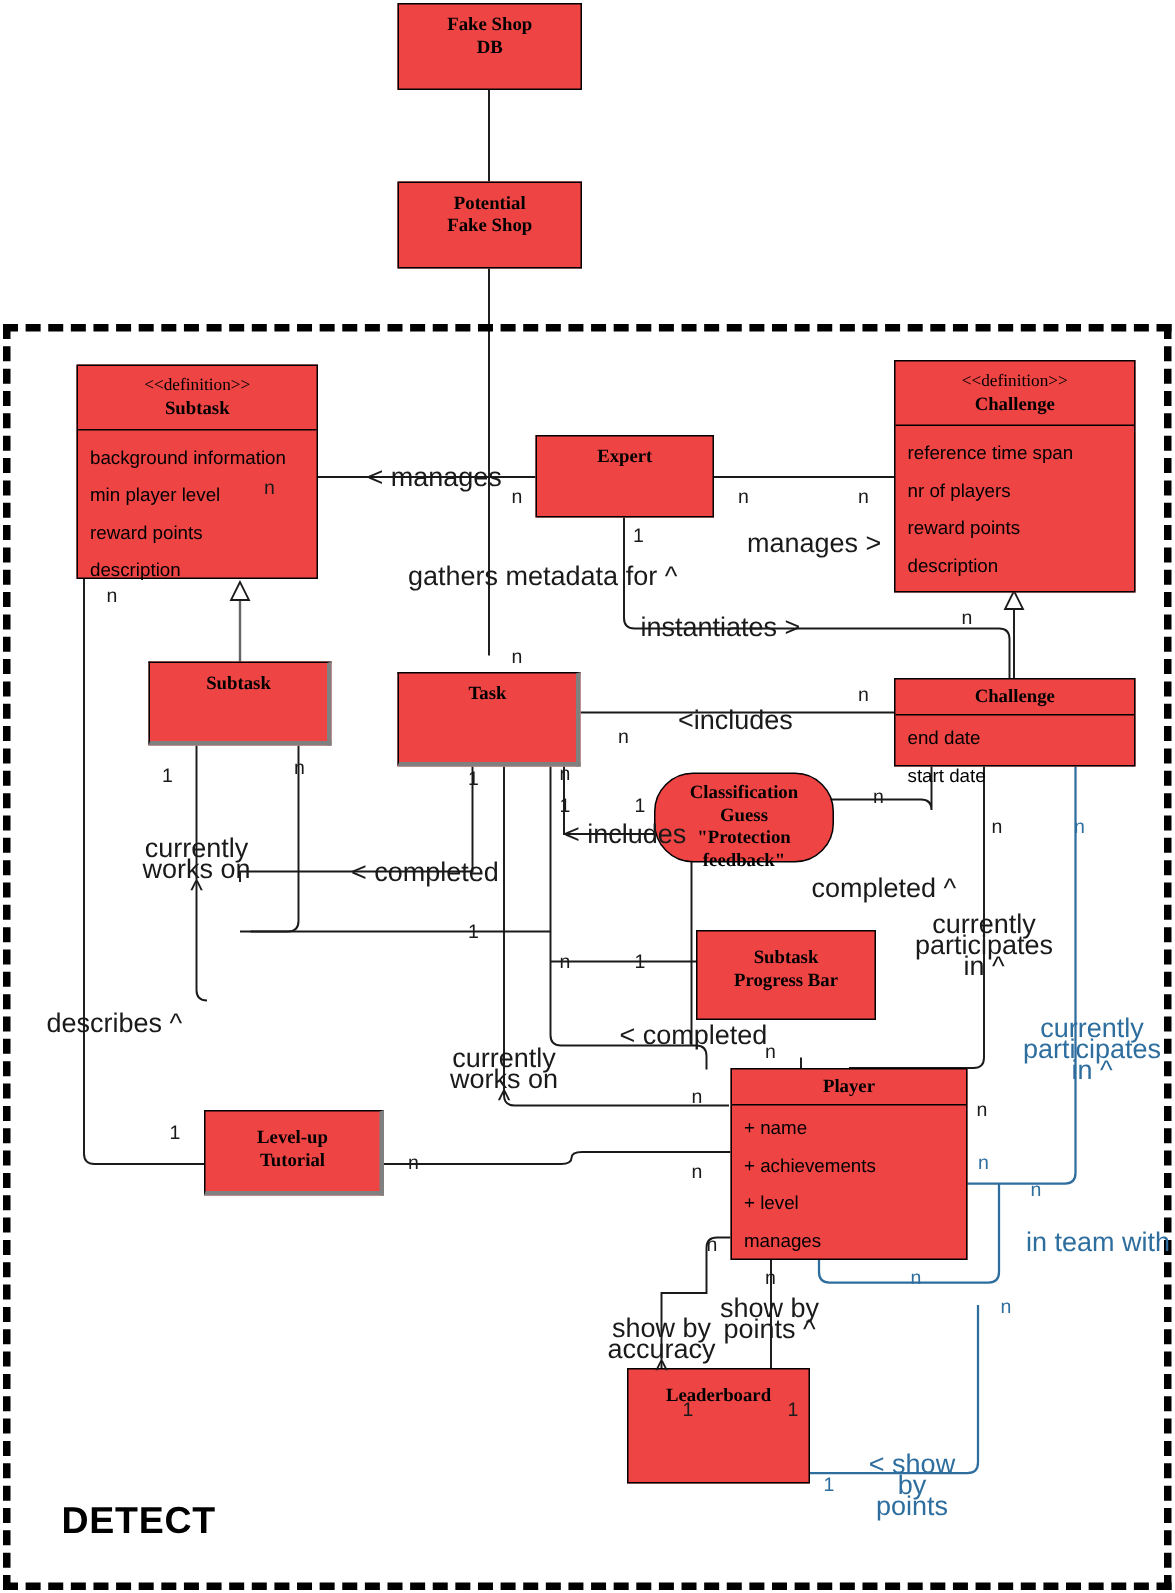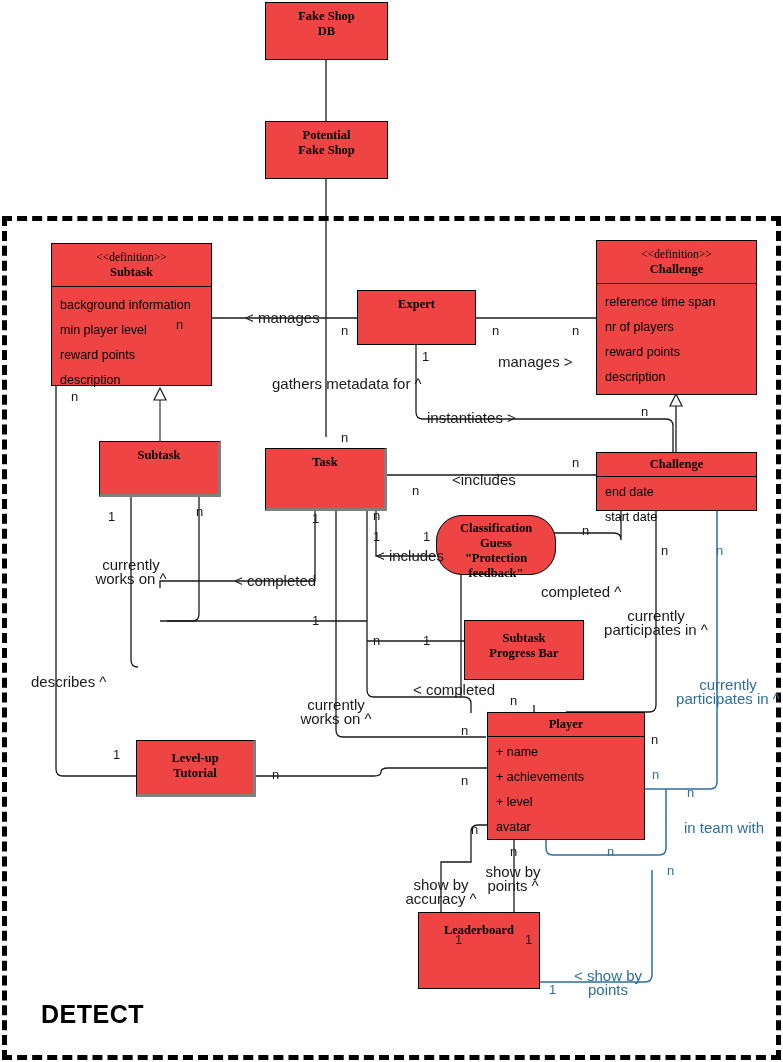--- a/index.html
+++ b/index.html
@@ -59,21 +59,21 @@
     font-size: 12.5px;
     color: #000000;
     line-height: 14px;
     padding: 5px 0 6px 0;
     white-space: nowrap;
   }
   
   .lbl {
     position: absolute;
     font-family: "Liberation Sans", sans-serif;
-    font-size: 15px;
+    font-size: 18px;
     color: #1a1a1a;
     white-space: nowrap;
     z-index: 6;
     line-height: 14px;
   }
   .lbl.blue { color: #2e6e9e; }
   .lbl.card { font-size: 13px; }
   .lbl.center { text-align: center; }
   .detect {
     position: absolute;
@@ -239,21 +239,21 @@
       <span>Progress Bar</span>
     </div>
   </div>
 
   <div class="box" style="left:487px; top:712px; width:158px; height:128px;">
     <div class="box-title title-sep" style="padding:4px 2px 4px 2px;">Player</div>
     <div class="attrs" style="padding-top:3px;">
       <div class="attr">+ name</div>
       <div class="attr">+ achievements</div>
       <div class="attr">+ level</div>
-      <div class="attr">avatar</div>
+      <div class="attr">manages</div>
     </div>
   </div>
 
   <div class="box shadowed" style="left:136px; top:740px; width:120px; height:57px;">
     <div class="box-title" style="padding-top:10px;">
       <span>Level-up</span><br>
       <span>Tutorial</span>
     </div>
   </div>
 

